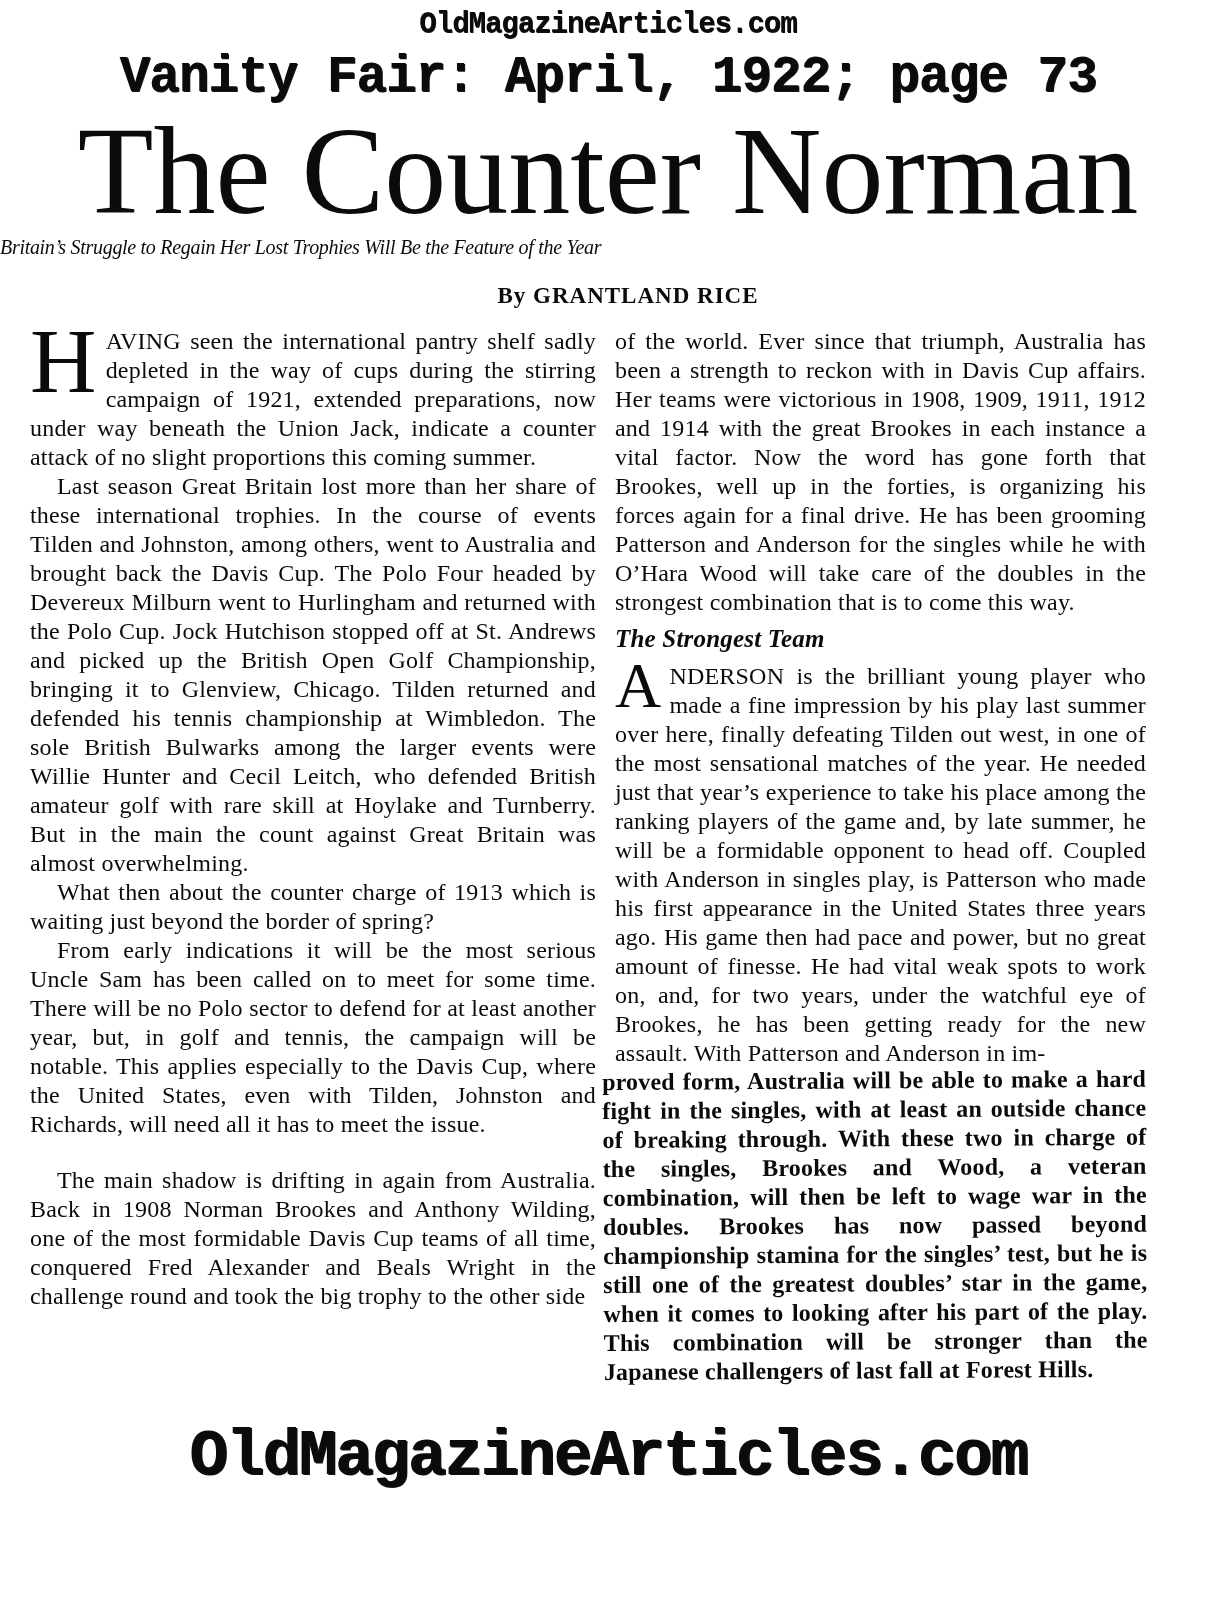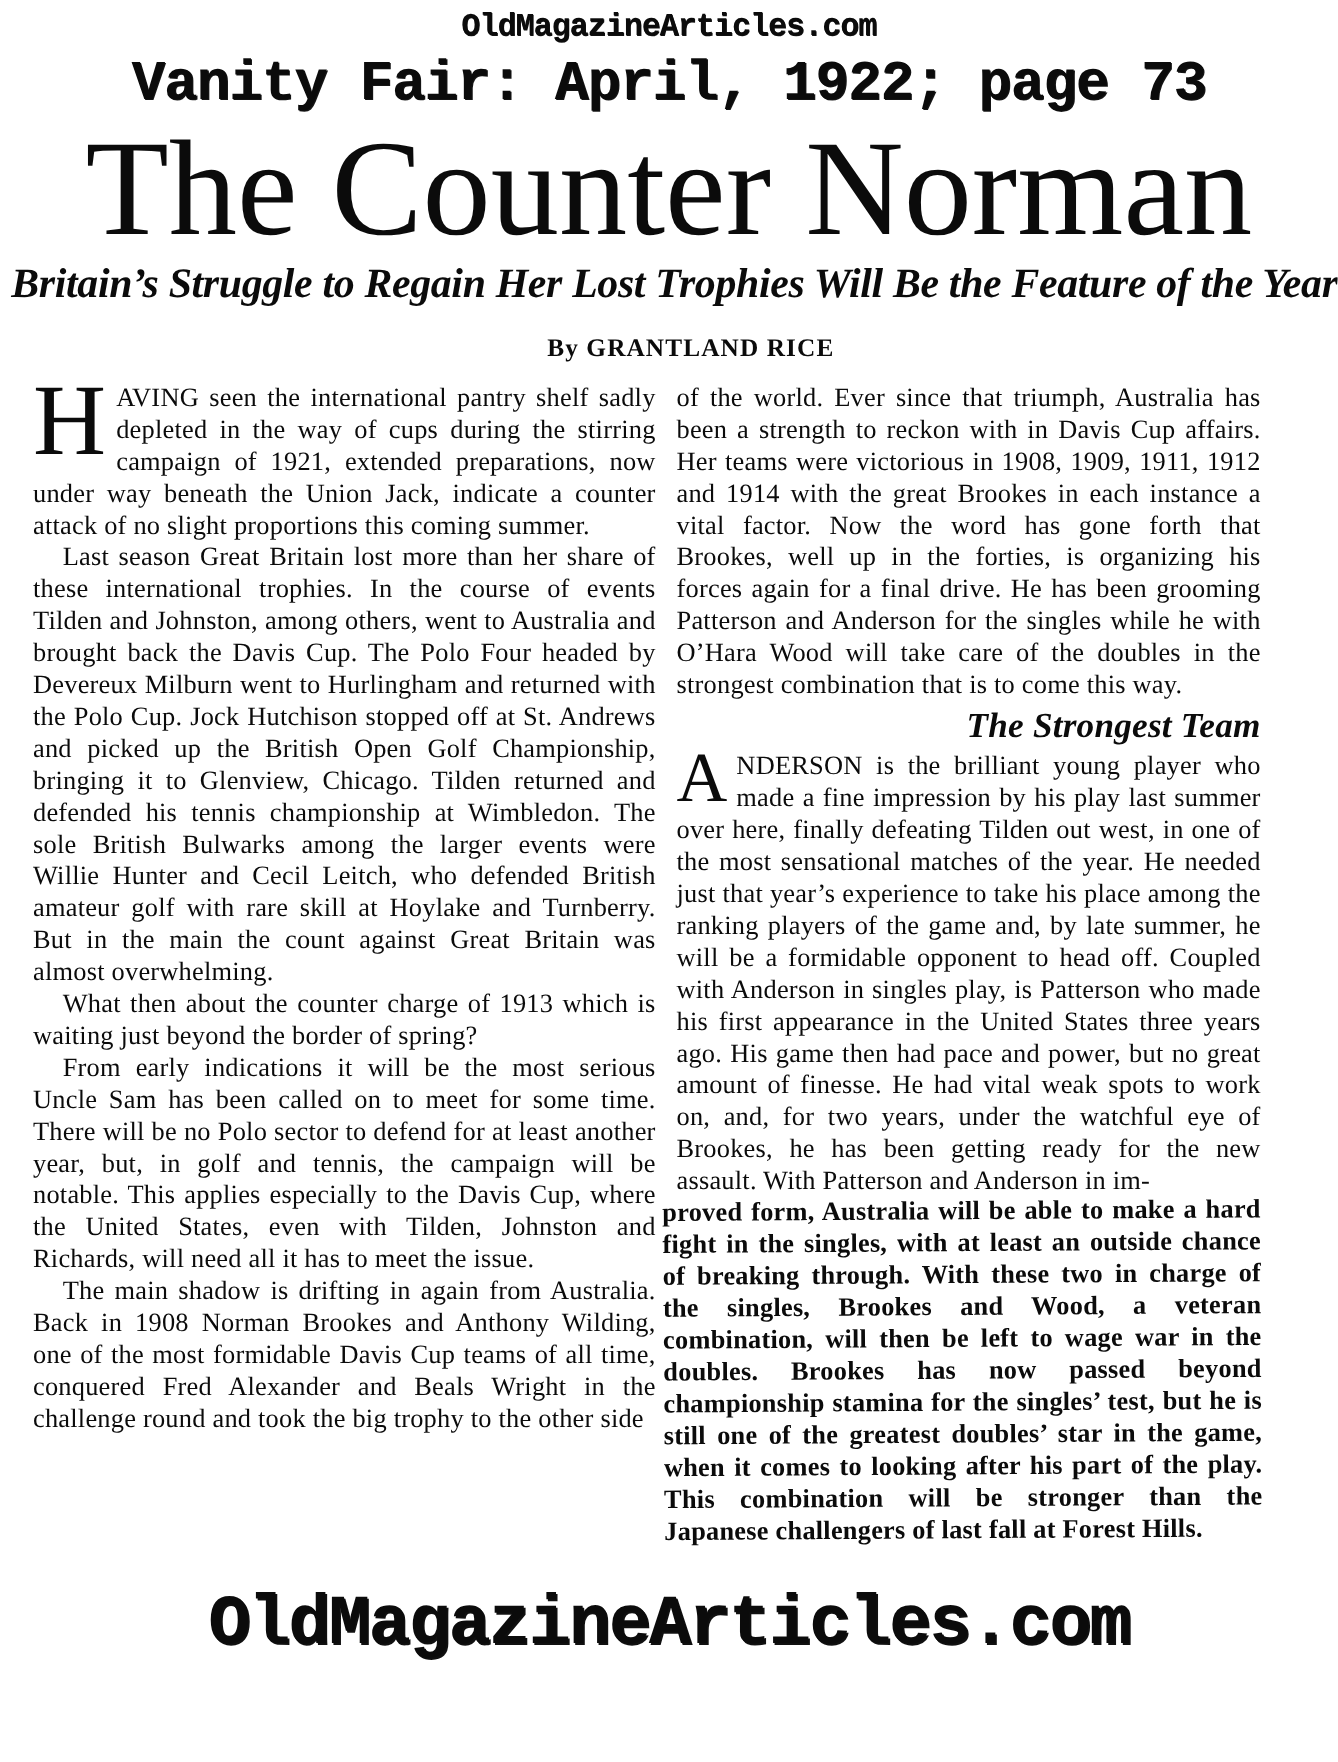--- a/index.html
+++ b/index.html
@@ -35,24 +35,24 @@
     text-align:center;
     font-family:"Liberation Serif", serif;
     font-weight:normal;
     font-size:124px;
     line-height:1.0;
     letter-spacing:0px;
     white-space:nowrap;
   }
   .subtitle{
     margin-top:2px;
-    text-align:right;
+    text-align:left;
     font-style:italic;
-    font-weight:bold;
-    font-size:38px;
+    font-weight:normal;
+    font-size:20px;
     white-space:nowrap;
     letter-spacing:-0.3px;
   }
   .byline{
     margin-top:24px;
     text-align:center;
     font-weight:bold;
     font-size:23px;
     letter-spacing:1px;
     padding-left:40px;
@@ -67,42 +67,42 @@
     font-size:24px;
     line-height:29px;
     text-align:justify;
     letter-spacing:0.2px;
   }
   .col-left{flex:0 0 566px;max-width:566px;}
   .col-right{flex:1 1 auto;min-width:0;}
 
   .col p{margin:0;}
   .col p.indent{text-indent:27px;}
-  .col p.gap{}
+  .col p.gap{margin-top:27px;}
 
   .dropcap{
     float:left;
     font-size:92px;
     line-height:1;
     height:82px;
     margin:-12px 9px 0 0;
     font-weight:normal;
   }
   .dropcap-a{
     font-size:64px;
     height:52px;
     margin:-8px 8px 0 0;
   }
 
   .subhead{
     margin:7px 0 9px 0;
-    text-align:right;
+    text-align:left;
     font-style:italic;
     font-weight:bold;
-    font-size:32px;
+    font-size:25px;
     text-indent:0;
   }
 
   .bold-block{
     font-weight:bold;
     margin-left:-13px !important;
     margin-right:-9px;
     transform:rotate(-0.35deg);
     transform-origin:left top;
   }

